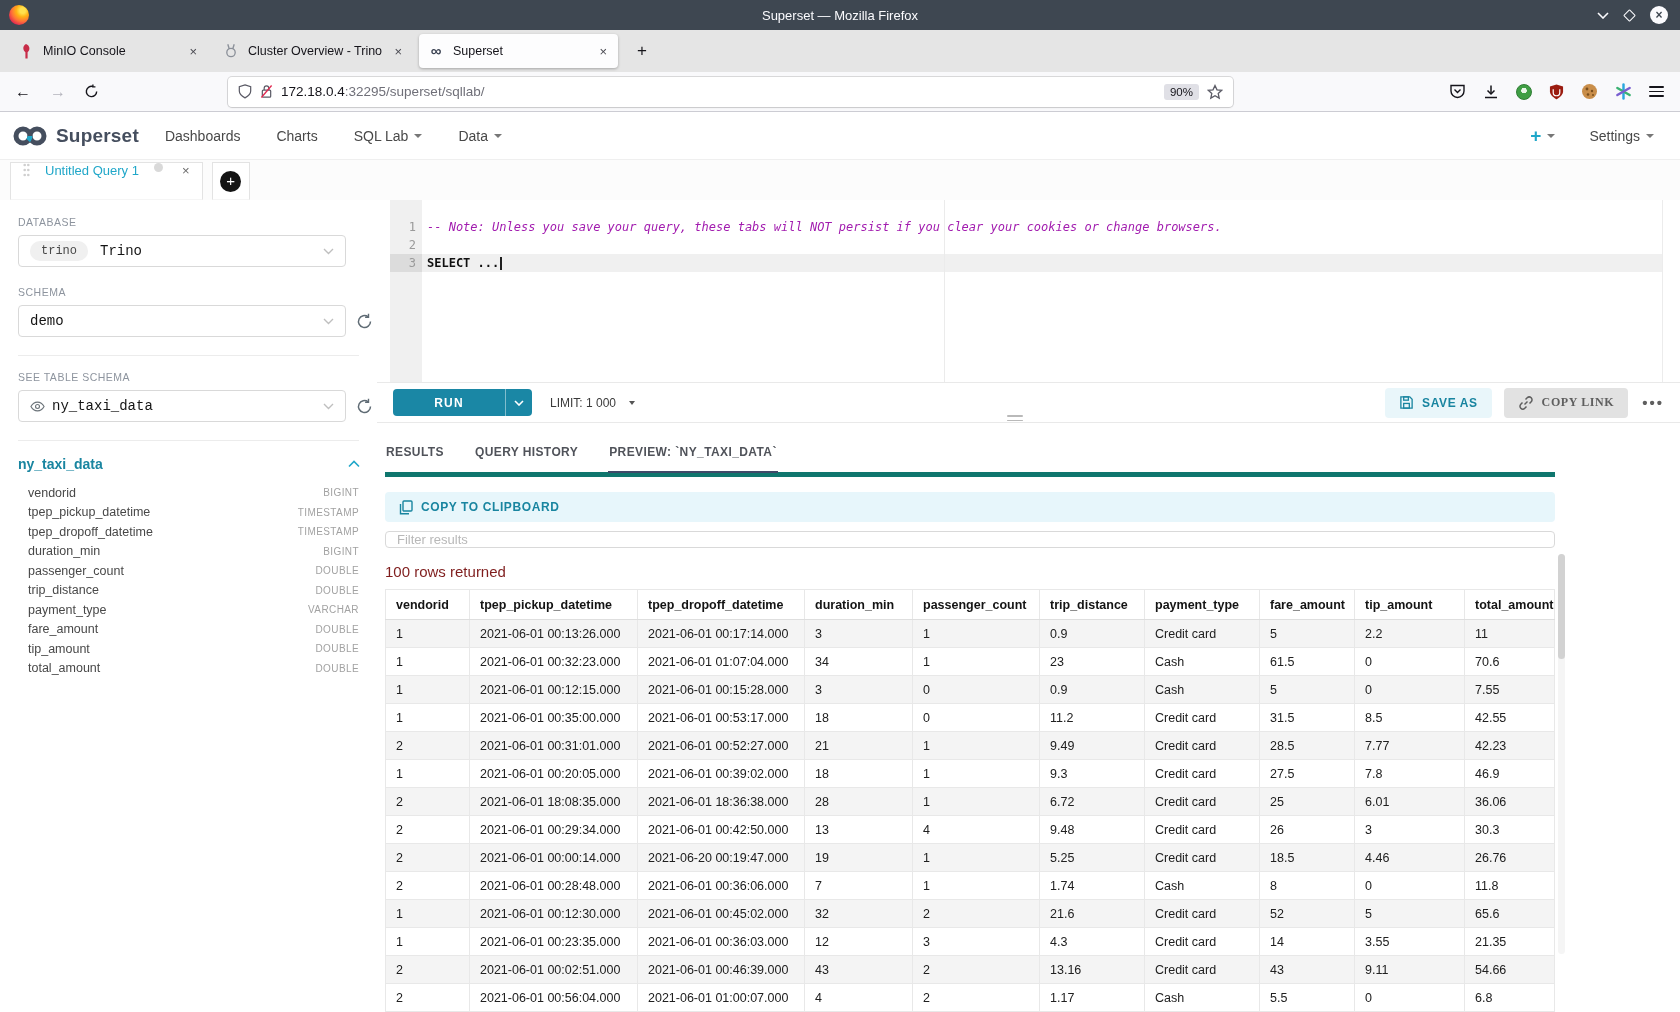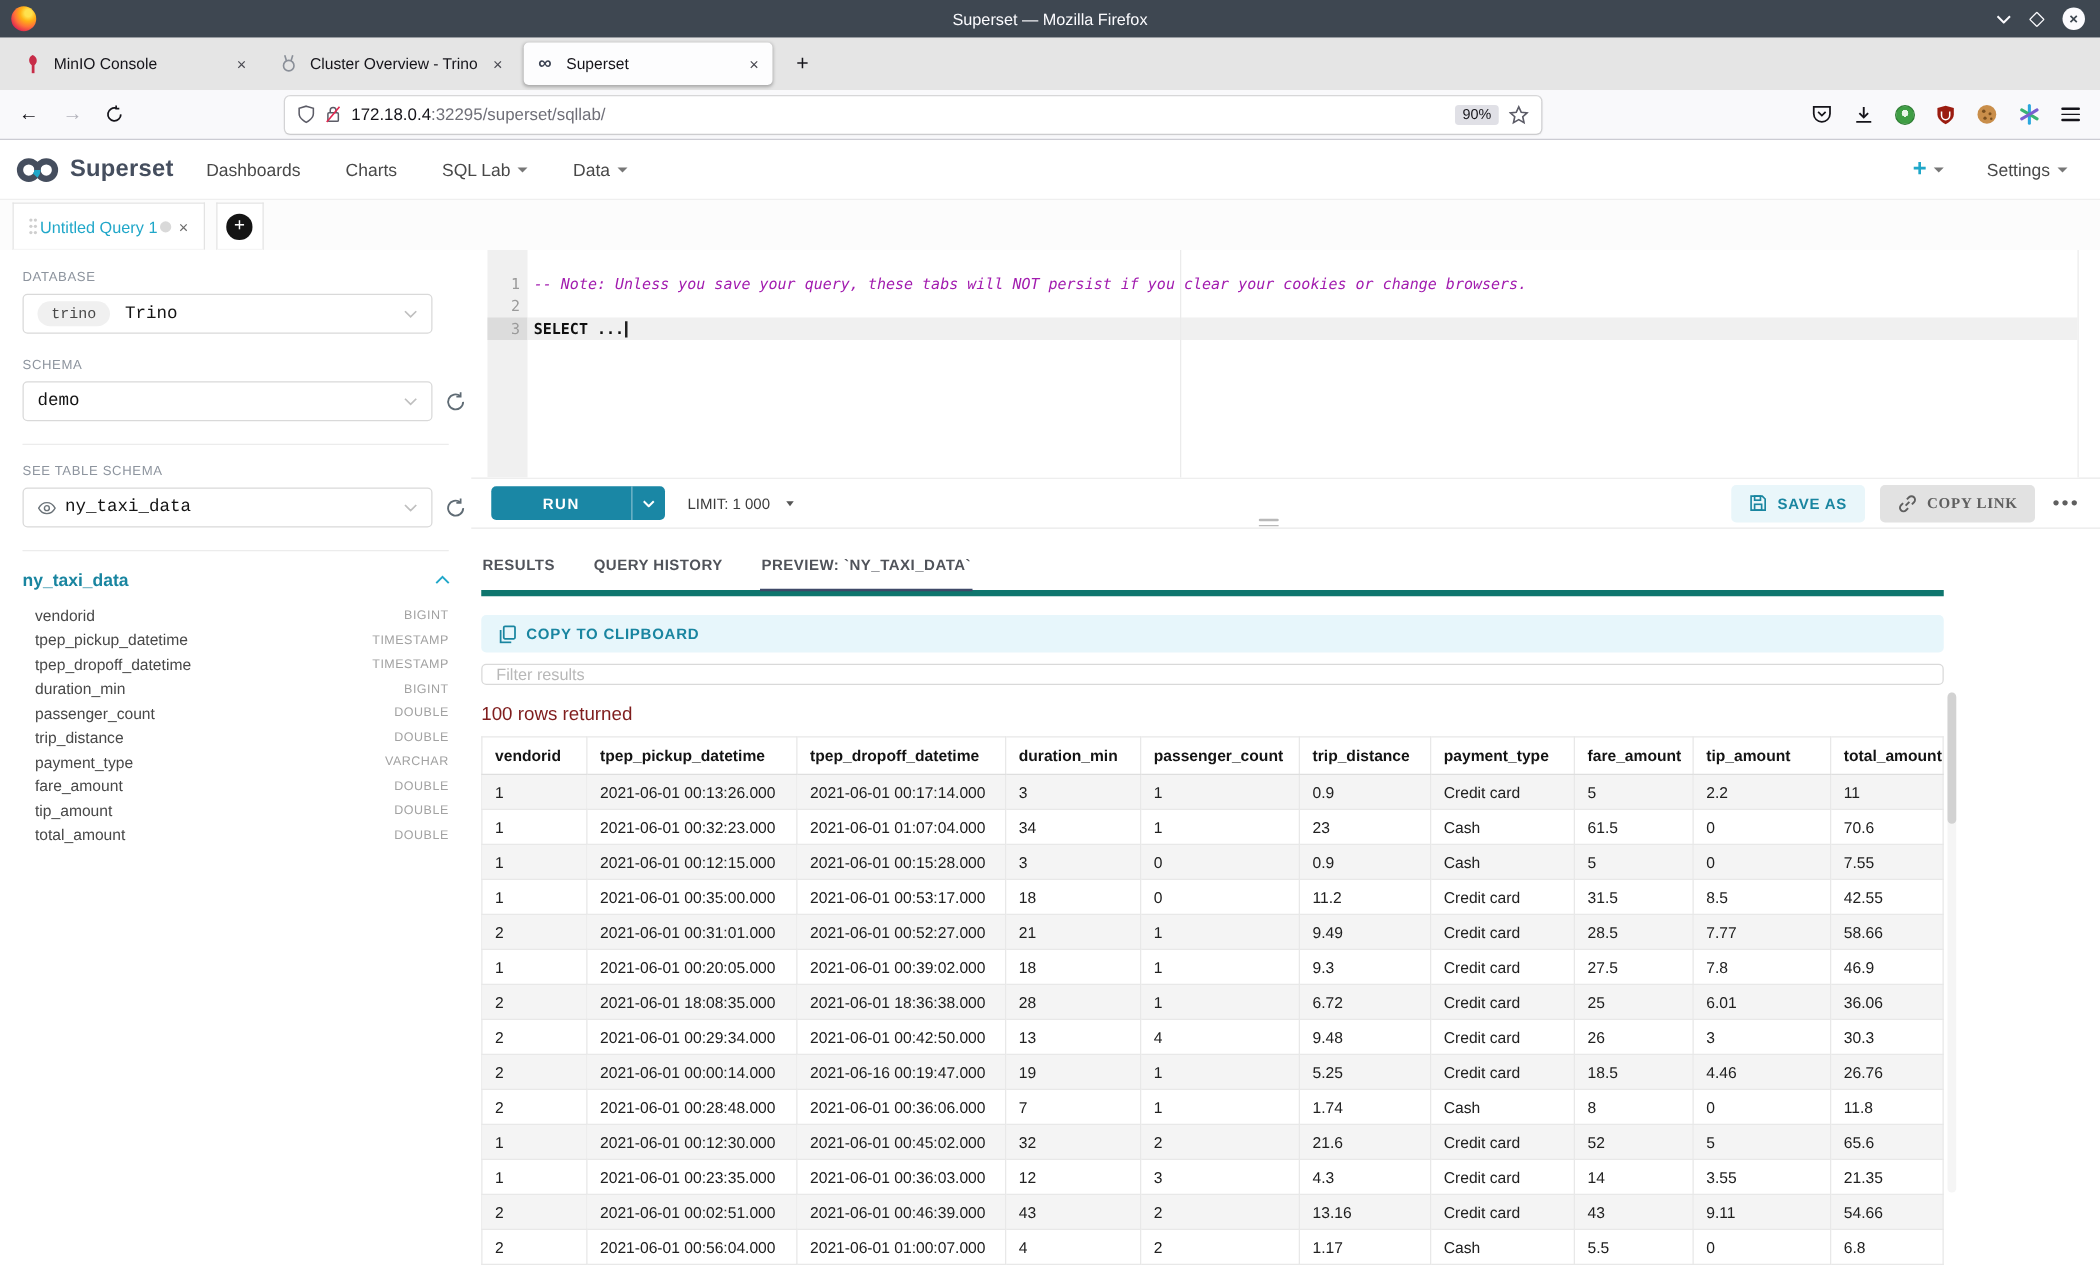--- a/index.html
+++ b/index.html
@@ -53,21 +53,21 @@
   .navitem { display:flex; align-items:center; gap:6px; }
   .caret-down { width:0; height:0; border-left:4px solid transparent; border-right:4px solid transparent; border-top:4.5px solid #777; }
   .appnav-right { margin-left:auto; display:flex; align-items:center; gap:34px; }
   .plusmenu { display:flex; align-items:center; gap:6px; }
   .plus-glyph { color:var(--accent-teal,#20a7c9); font-size:19px; font-weight:bold; line-height:1; }
   .settings { display:flex; align-items:center; gap:6px; font-size:14px; color:#484848; }
 
   
   .qstrip { height:40px; background:#fcfcfc; display:flex; align-items:flex-end; padding-left:10px; }
   .qtab { height:38px; border:1px solid #e3e3e3; border-bottom:1px solid #f5f5f5; background:#fff;
-    display:flex; align-items:center; padding:0 12px; gap:2px; }
+    display:flex; align-items:flex-start; padding:0 12px; gap:15px; }
   .qtab-label { font-size:13px; color:var(--accent-teal,#20a7c9); }
   .state-dot { width:9px; height:9px; border-radius:50%; background:#d9d9d9; }
   .qtab-close { font-size:13px; color:#6b6b6b; margin-left:4px; }
   .qadd { width:38px; height:38px; border:1px solid #e3e3e3; border-bottom:1px solid #f5f5f5; background:#fff;
     margin-left:9px; display:flex; align-items:center; justify-content:center; }
   .qadd-circle { width:21px; height:21px; border-radius:50%; background:#141414; color:#fff; font-size:15px;
     display:flex; align-items:center; justify-content:center; line-height:1; padding-bottom:1px; }
 
   
   .main { display:flex; height:812px; }
@@ -605,21 +605,21 @@
               <tr>
                 <td>2</td>
                 <td>2021-06-01 00:31:01.000</td>
                 <td>2021-06-01 00:52:27.000</td>
                 <td>21</td>
                 <td>1</td>
                 <td>9.49</td>
                 <td>Credit card</td>
                 <td>28.5</td>
                 <td>7.77</td>
-                <td>58.66</td>
+                <td>42.23</td>
               </tr>
               <tr>
                 <td>1</td>
                 <td>2021-06-01 00:20:05.000</td>
                 <td>2021-06-01 00:39:02.000</td>
                 <td>18</td>
                 <td>1</td>
                 <td>9.3</td>
                 <td>Credit card</td>
                 <td>27.5</td>
@@ -646,21 +646,21 @@
                 <td>4</td>
                 <td>9.48</td>
                 <td>Credit card</td>
                 <td>26</td>
                 <td>3</td>
                 <td>30.3</td>
               </tr>
               <tr>
                 <td>2</td>
                 <td>2021-06-01 00:00:14.000</td>
-                <td>2021-06-16 00:19:47.000</td>
+                <td>2021-06-20 00:19:47.000</td>
                 <td>19</td>
                 <td>1</td>
                 <td>5.25</td>
                 <td>Credit card</td>
                 <td>18.5</td>
                 <td>4.46</td>
                 <td>26.76</td>
               </tr>
               <tr>
                 <td>2</td>

